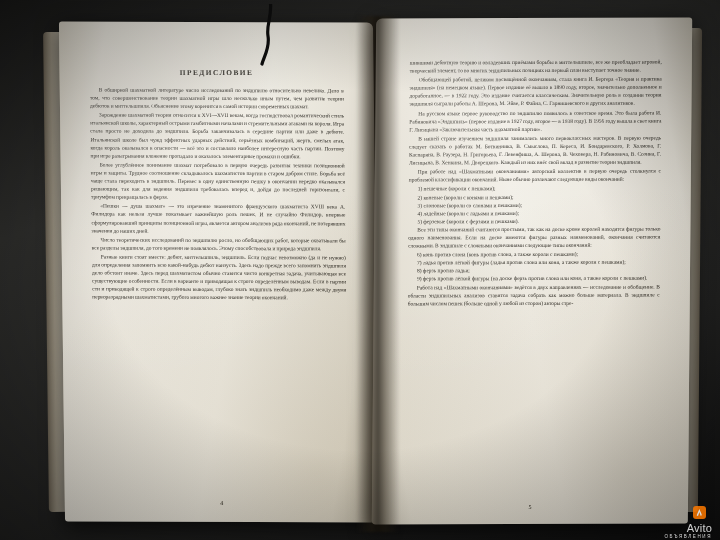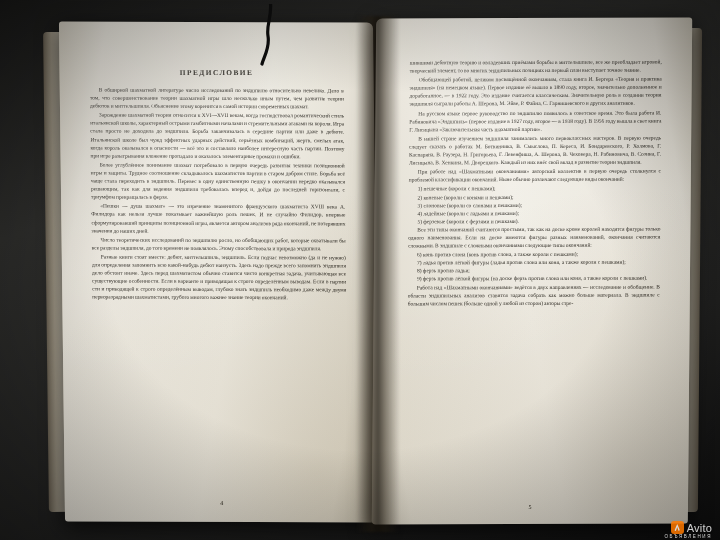--- a/index.html
+++ b/index.html
@@ -170,20 +170,21 @@
 
   
   .watermark {
     position: absolute;
     right: 8px;
     bottom: 6px;
     display: flex;
     align-items: center;
     gap: 3px;
     opacity: 0.85;
+    flex-direction: column;
   }
   .wm-text {
     font-family: "Liberation Sans", sans-serif;
     font-size: 11px;
     color: #f2f2f2;
     letter-spacing: 0.2px;
     text-shadow: 0 1px 2px rgba(0,0,0,0.8);
   }
   .wm-badge {
     width: 13px;

